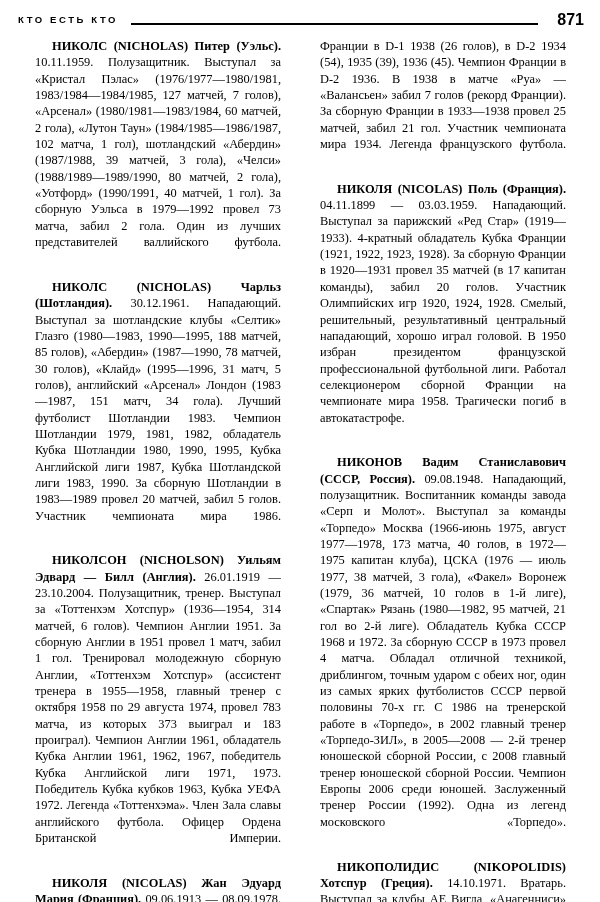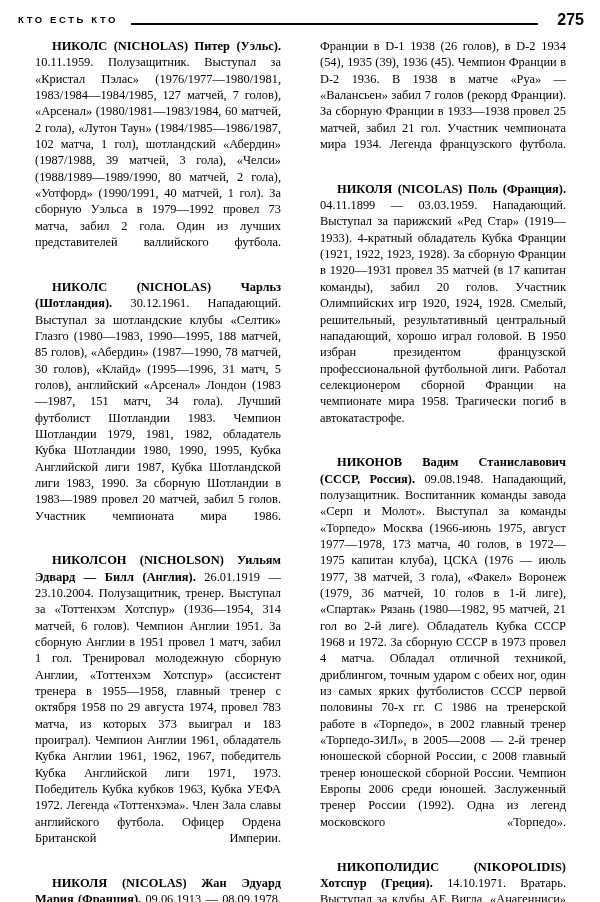--- a/index.html
+++ b/index.html
@@ -96,21 +96,21 @@
   }
 </style>
 </head>
 <body>
 
 <div class="page">
 
   <div class="running-head">
     <span class="running-head-title">КТО ЕСТЬ КТО</span>
     <span class="running-head-rule"></span>
-    <span class="running-head-page">275</span>
+    <span class="running-head-page">871</span>
   </div>
 
   <div class="columns">
 
     <div class="col col-left">
       <p class="entry">
         <span class="hd">НИКОЛС (NICHOLAS) Питер (Уэльс).</span><span> 10.11.1959. Полузащитник. Выступал за «Кристал Пэлас» (1976/1977—1980/1981, 1983/1984—1984/1985, 127 матчей, 7 голов), «Арсенал» (1980/1981—1983/1984, 60 матчей, 2 гола), «Лутон Таун» (1984/1985—1986/1987, 102 матча, 1 гол), шотландский «Абердин» (1987/1988, 39 матчей, 3 гола), «Челси» (1988/1989—1989/1990, 80 матчей, 2 гола), «Уотфорд» (1990/1991, 40 матчей, 1 гол). За сборную Уэльса в 1979—1992 провел 73 матча, забил 2 гола. Один из лучших представителей валлийского футбола.</span>
       </p>
       <p class="entry">
         <span class="hd">НИКОЛС (NICHOLAS) Чарльз (Шотландия).</span><span> 30.12.1961. Нападающий. Выступал за шотландские клубы «Селтик» Глазго (1980—1983, 1990—1995, 188 матчей, 85 голов), «Абердин» (1987—1990, 78 матчей, 30 голов), «Клайд» (1995—1996, 31 матч, 5 голов), английский «Арсенал» Лондон (1983—1987, 151 матч, 34 гола). Лучший футболист Шотландии 1983. Чемпион Шотландии 1979, 1981, 1982, обладатель Кубка Шотландии 1980, 1990, 1995, Кубка Английской лиги 1987, Кубка Шотландской лиги 1983, 1990. За сборную Шотландии в 1983—1989 провел 20 матчей, забил 5 голов. Участник чемпионата мира 1986.</span>

